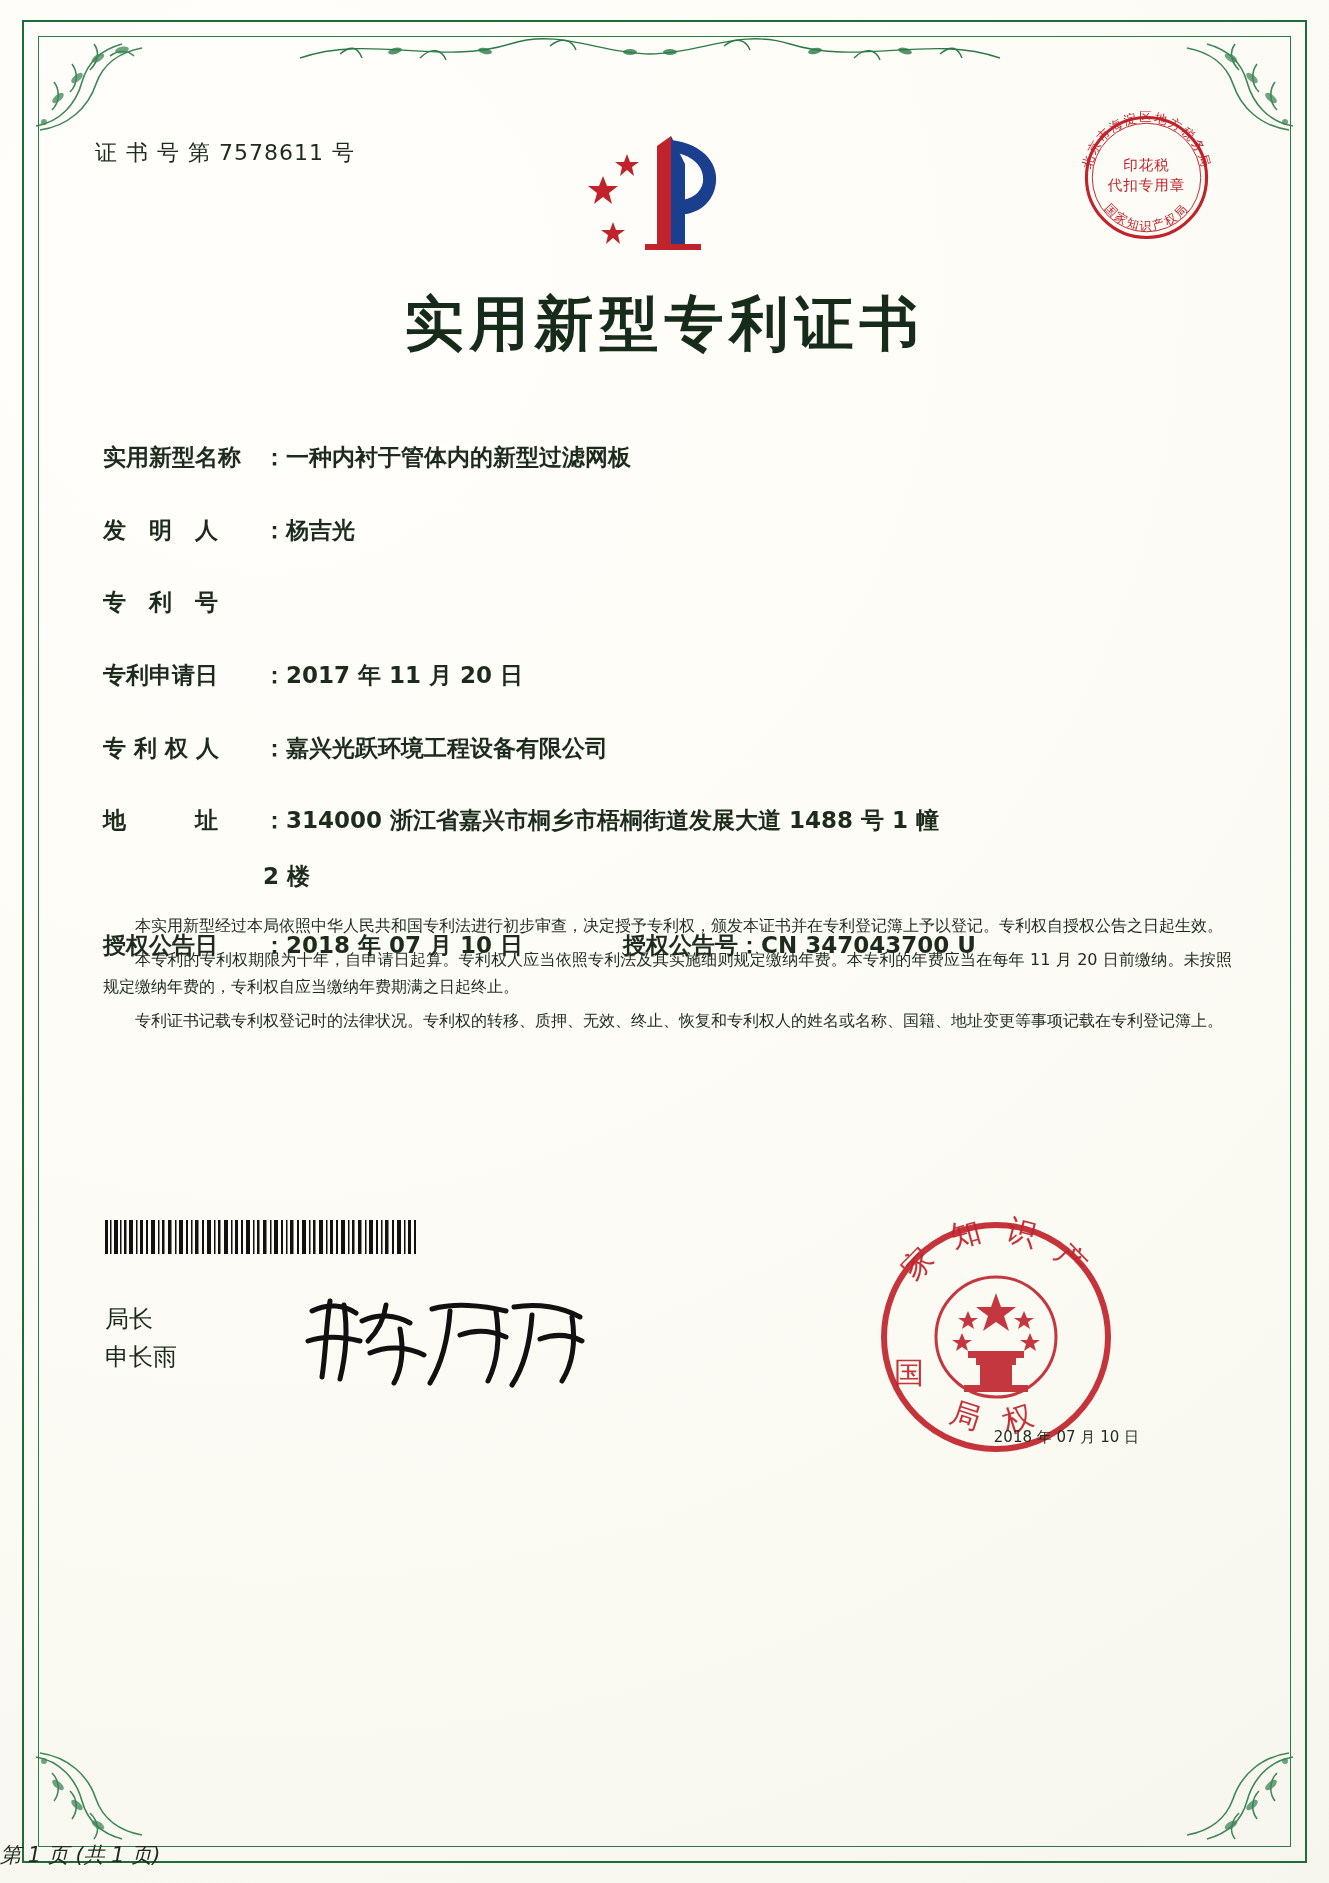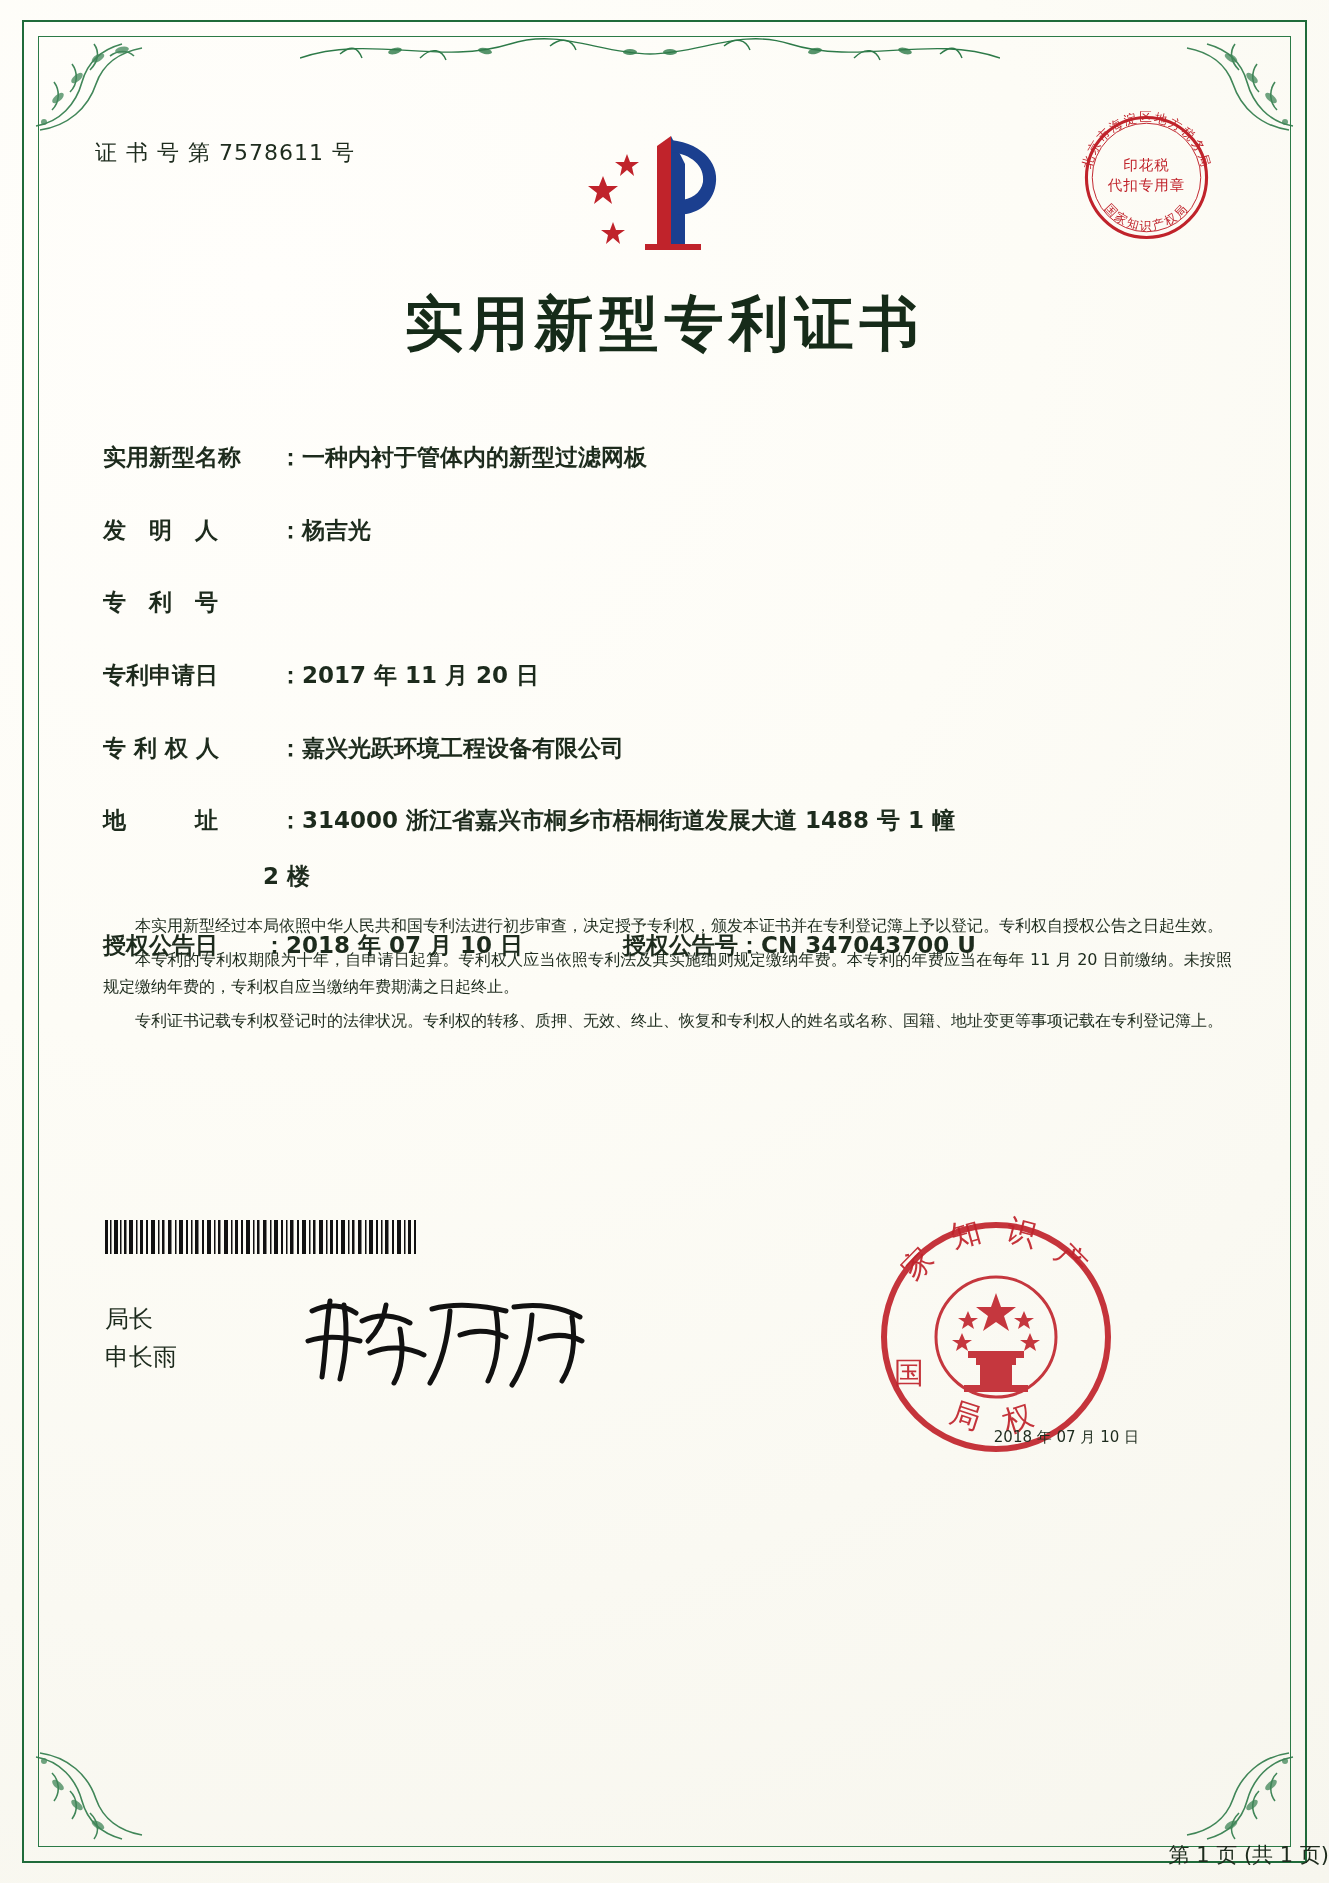--- a/index.html
+++ b/index.html
@@ -116,21 +116,20 @@
   }
   .field-label {
     display: inline-block;
     width: 160px;
     flex: 0 0 160px;
     letter-spacing: 0px;
   }
   .field-value {
     flex: 1 1 auto;
     white-space: normal;
-    margin-left: 16px;
   }
   .addr-second {
     margin-left: 160px;
     margin-top: 20px;
     font-size: 23px;
   }
   .field-row.two-col {
     display: flex;
     justify-content: flex-start;
     align-items: flex-end;
@@ -193,22 +192,23 @@
     right: 95px;
     top: 1318px;
     font-size: 15px;
     color: #1d2b1d;
   }
 
   .page-footer {
     position: absolute;
     left: 0; right: 0;
     bottom: 14px;
-    text-align: right;
+    text-align: left;
     font-size: 21px;
+    font-style: italic;
   }
 
   .ring-text {
     font-family: "DejaVu Sans", "Liberation Sans", sans-serif;
     fill: #c0232b;
   }
 </style>
 </head>
 <body>
 

